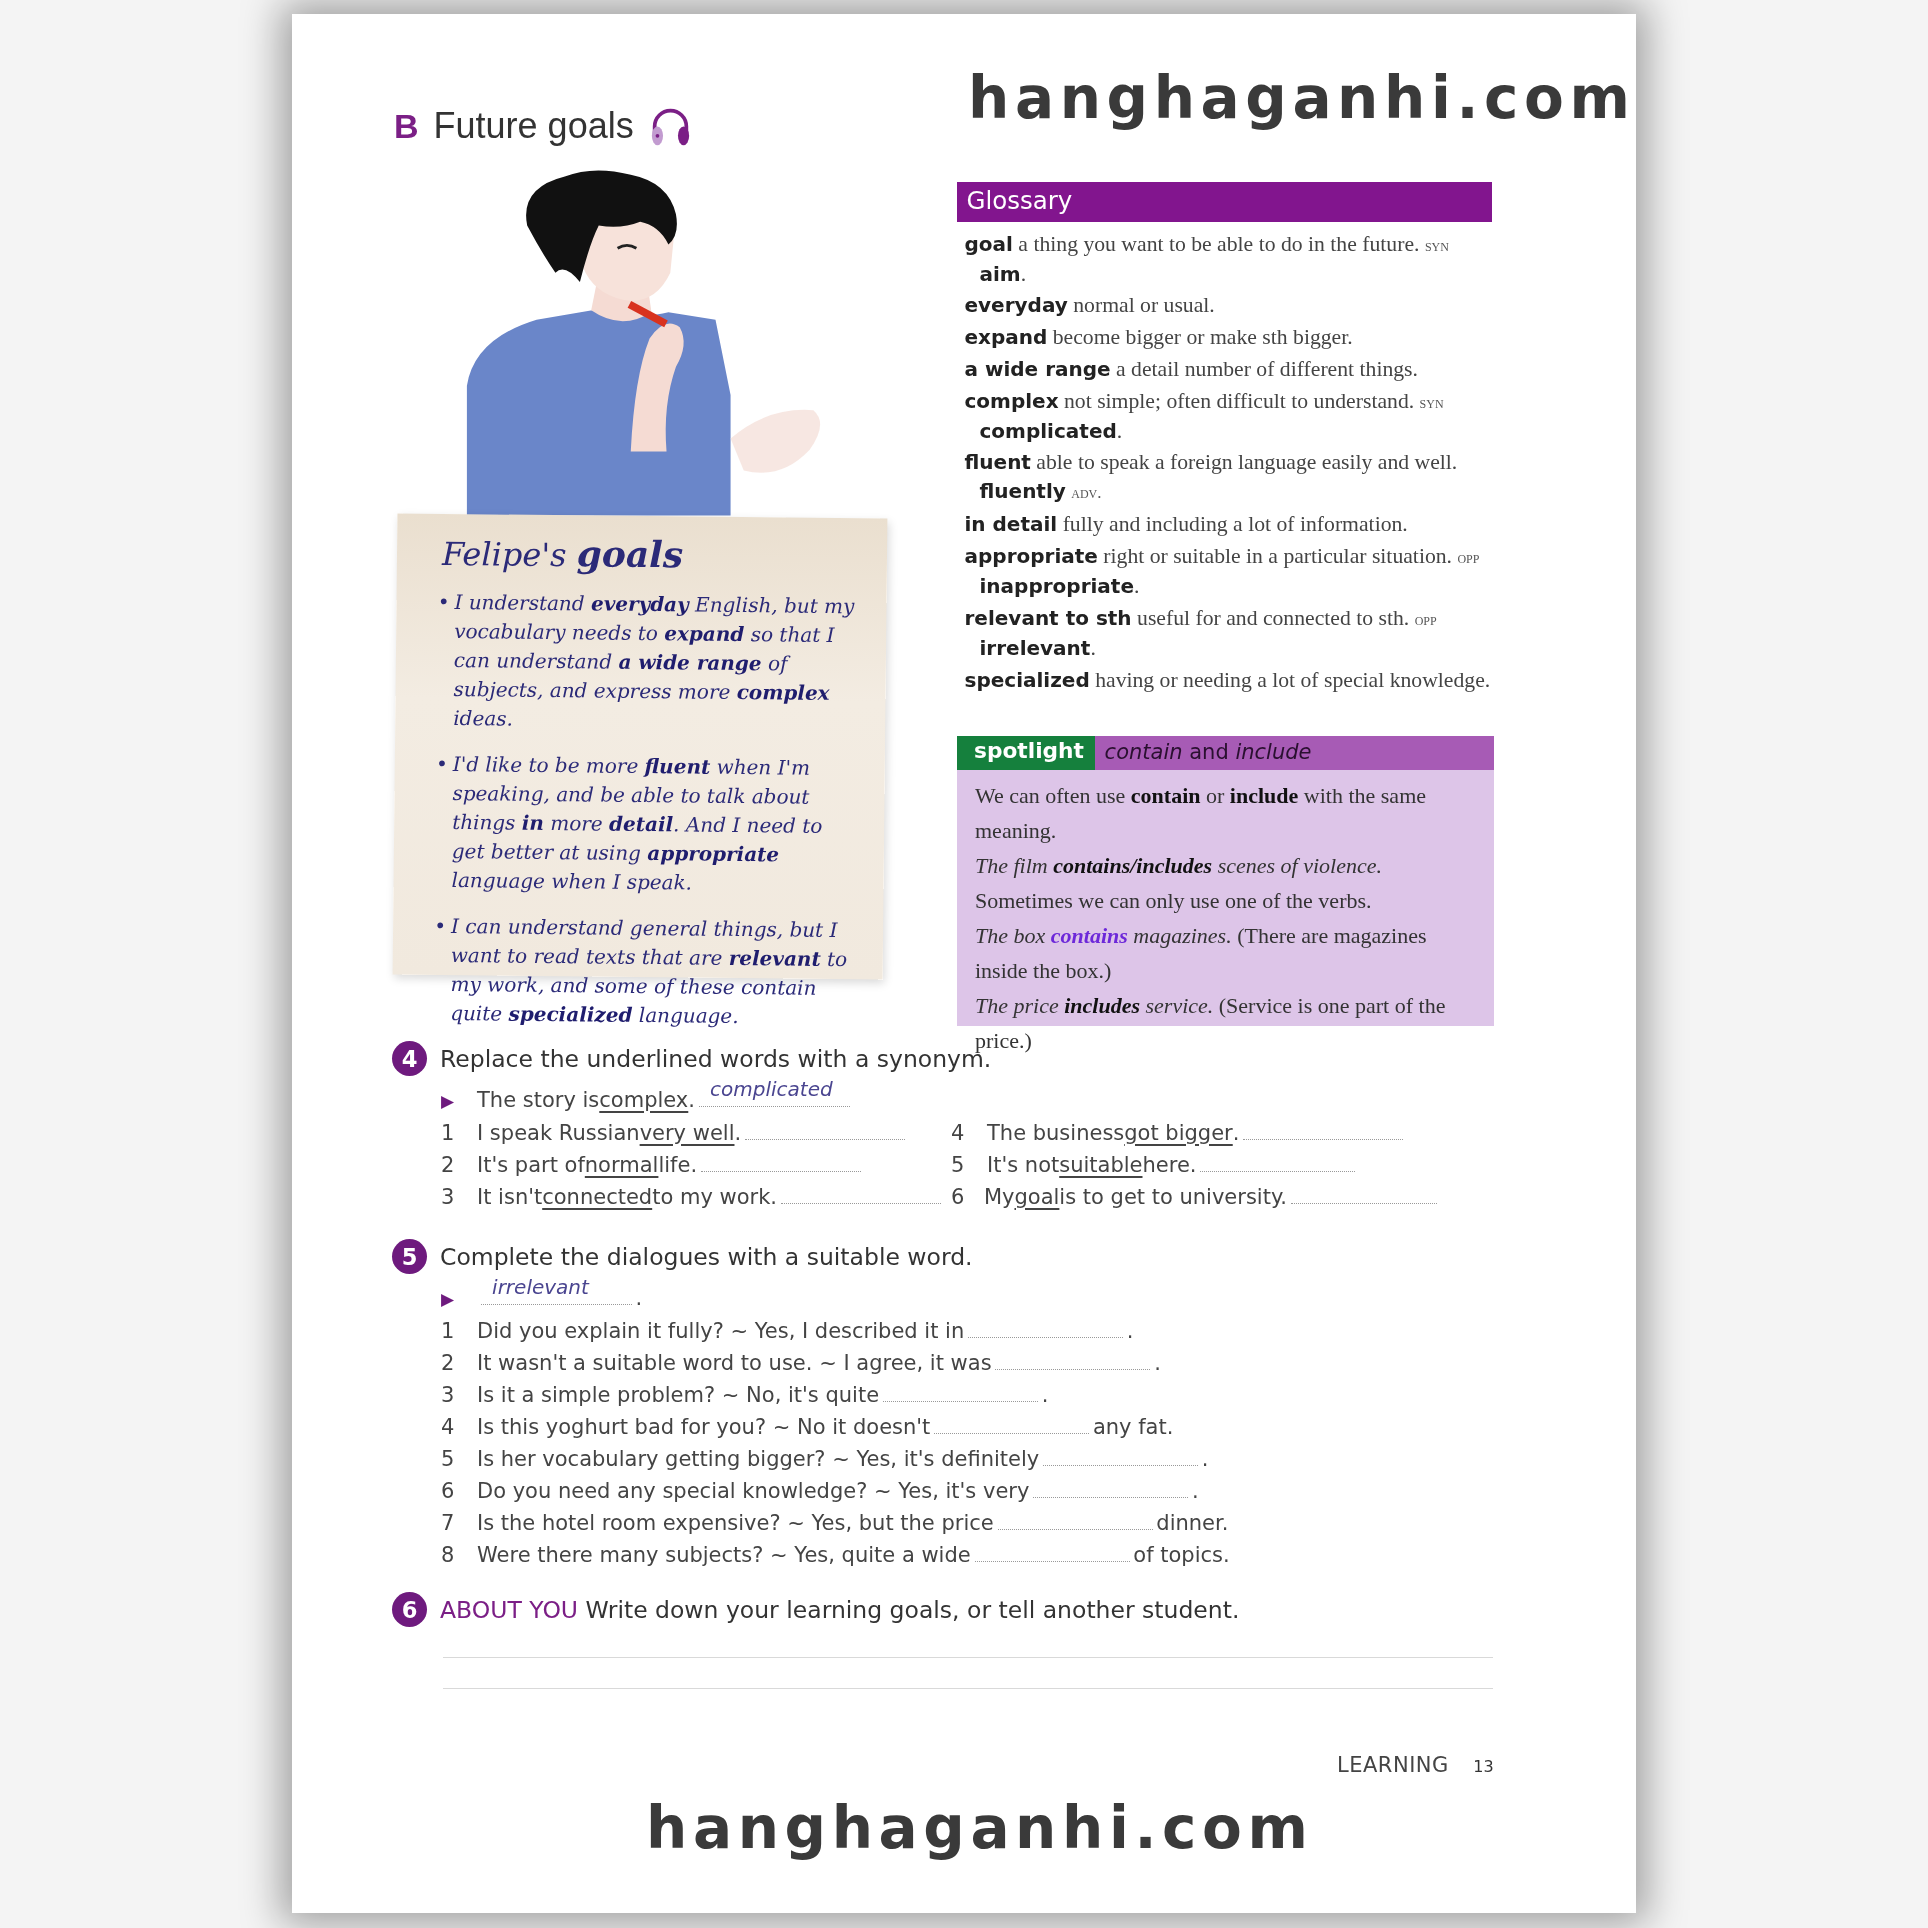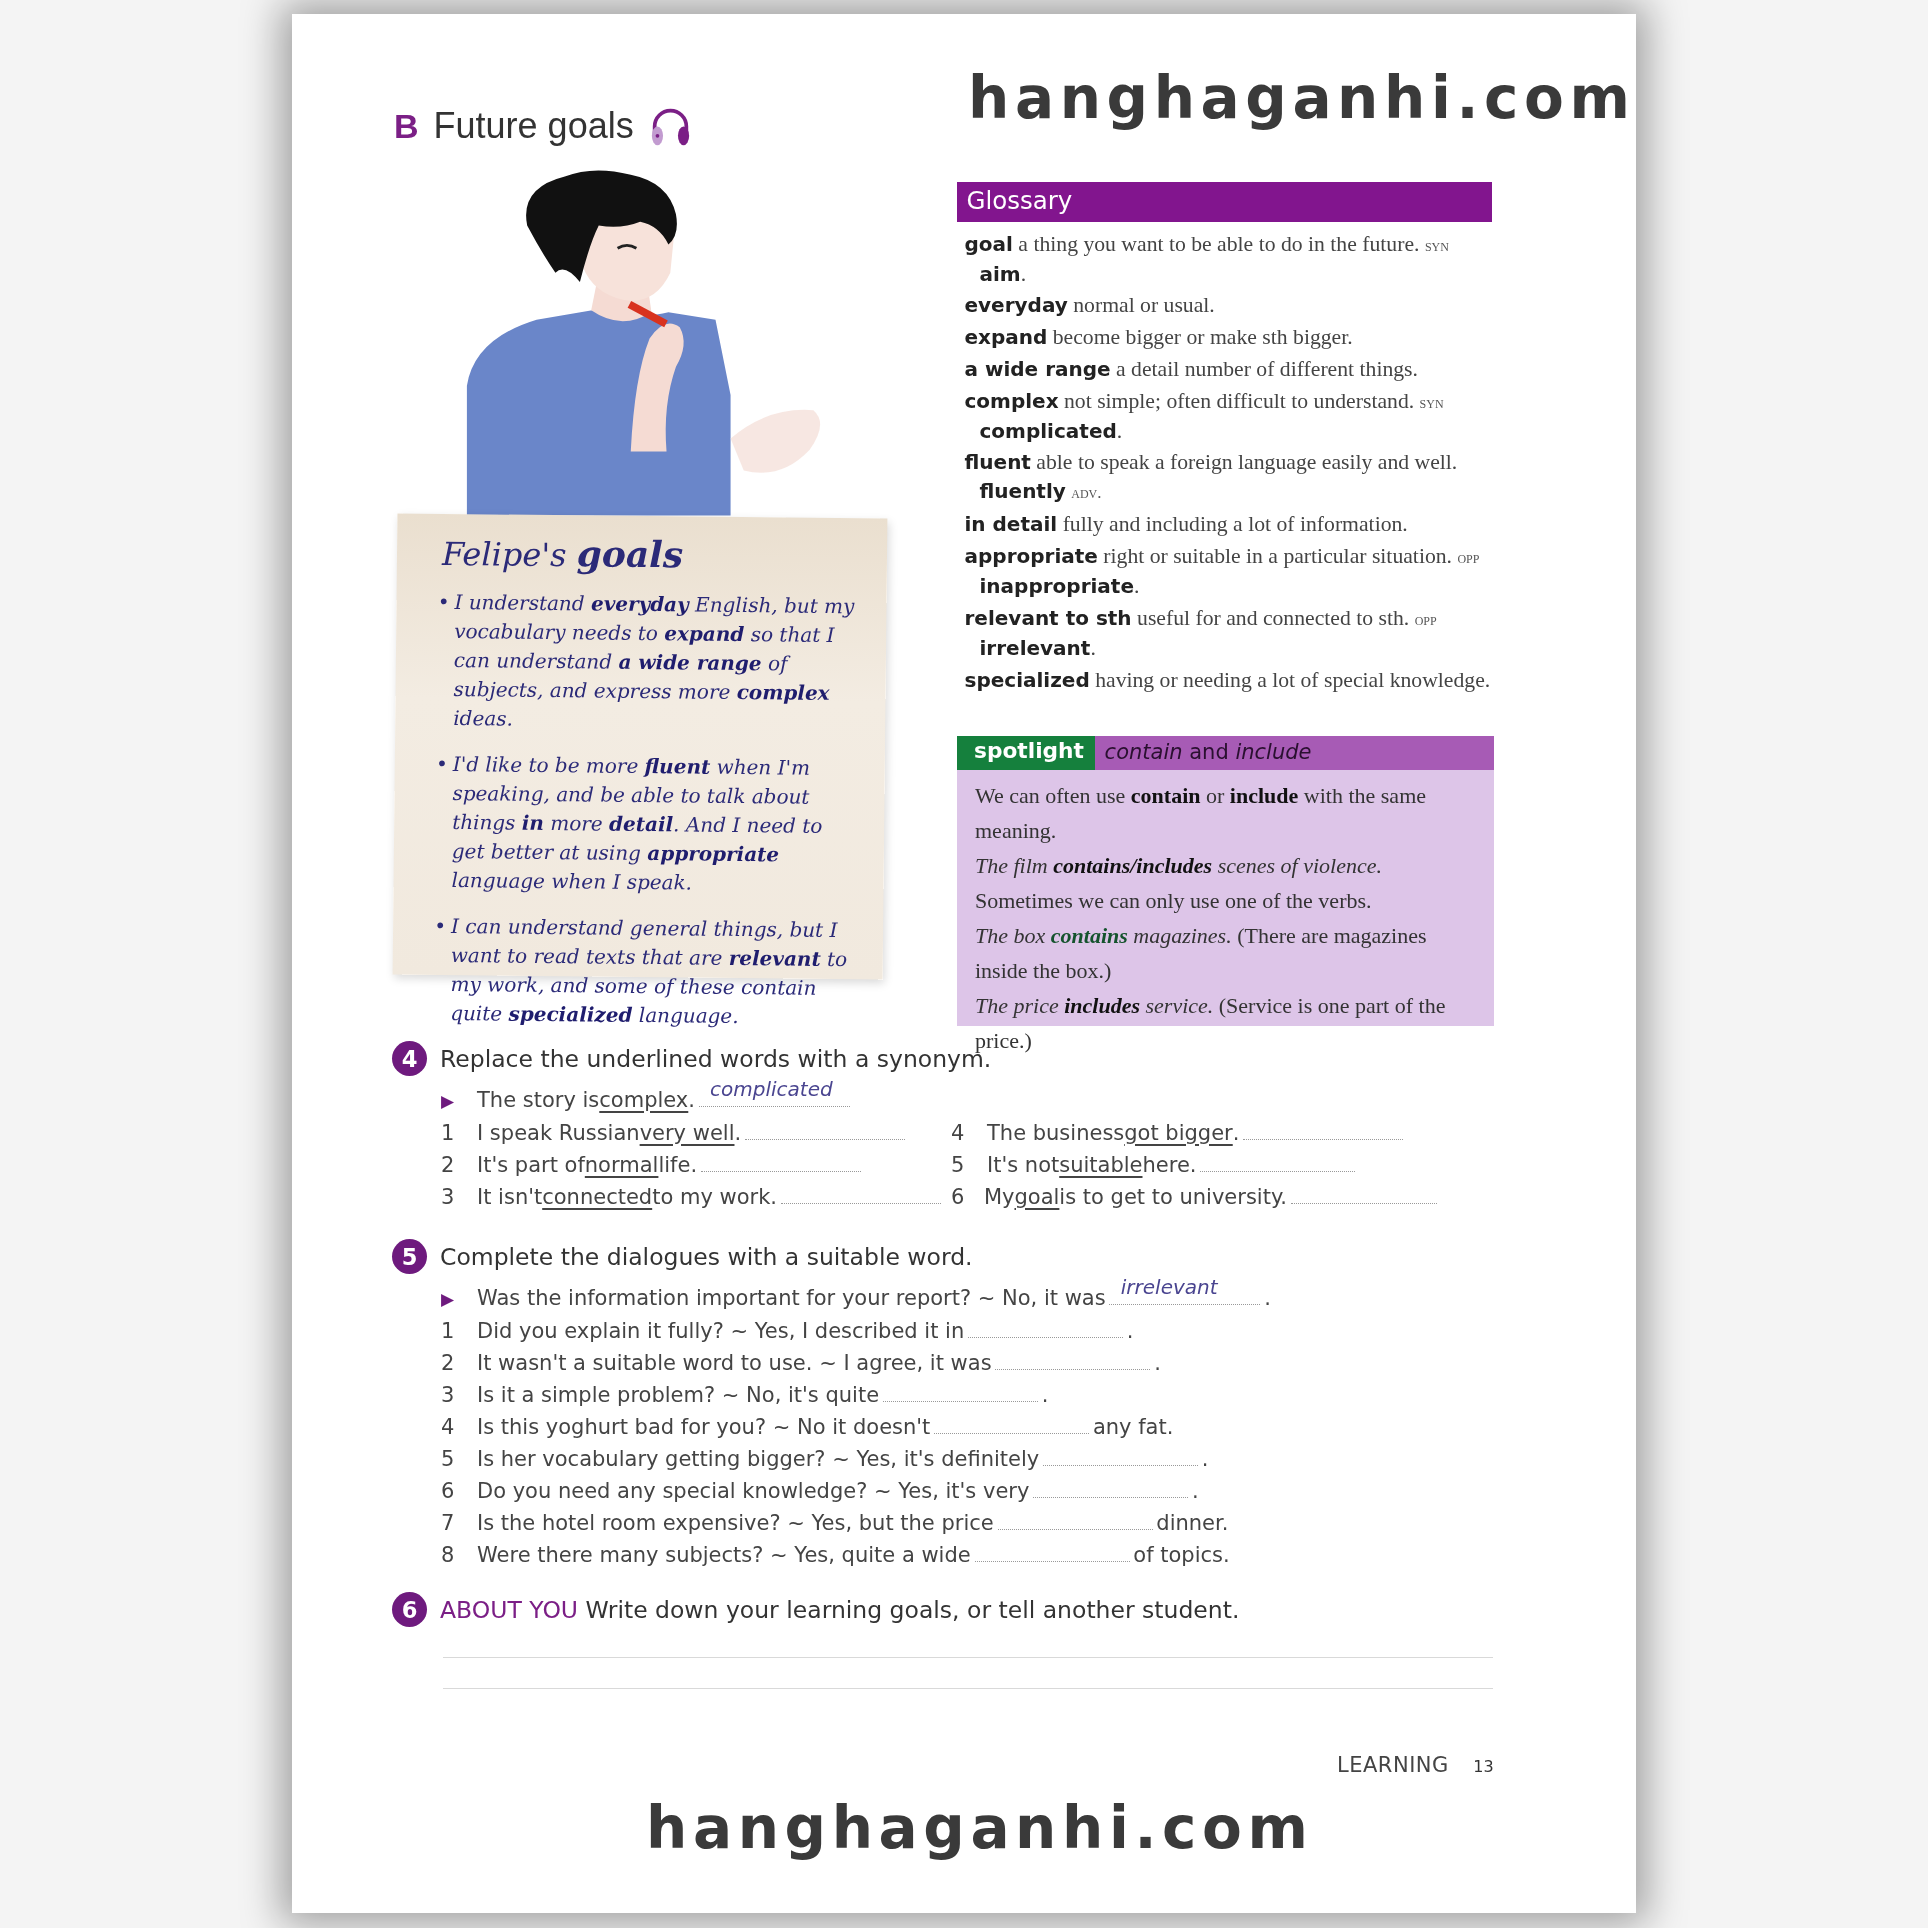--- a/index.html
+++ b/index.html
@@ -155,21 +155,21 @@
 
 <div class="spotlight">
   <div class="spot-header">
     <span class="spot-tag">spotlight</span>
     <span class="spot-title"><span>contain</span><span style="font-style:normal"> and </span><span>include</span></span>
   </div>
   <div class="spot-body" id="spot-body">
       <div><span>We can often use </span><b>contain</b><span> or </span><b>include</b><span> with the same meaning.</span></div>
       <div><i>The film </i><i style="font-weight: bold; color: rgb(17, 17, 17);">contains/includes</i><i> scenes of violence.</i></div>
       <div><span>Sometimes we can only use one of the verbs.</span></div>
-      <div><i>The box </i><i style="font-weight: bold; color: #14532d;">contains</i><i> magazines.</i><span> (There are magazines inside the box.)</span></div>
+      <div><i>The box </i><i style="font-weight: bold; color: #6d28d9;">contains</i><i> magazines.</i><span> (There are magazines inside the box.)</span></div>
       <div><i>The price </i><i style="font-weight: bold; color: rgb(17, 17, 17);">includes</i><i> service.</i><span> (Service is one part of the price.)</span></div>
     </div>
 </div>
 
 <div class="exercise" style="top:1041px;">
   <div class="ex-head">
     <span class="ex-num">4</span>
     <span class="ex-title">Replace the underlined words with a synonym.</span>
   </div>
   <div class="ex-lines">
@@ -230,21 +230,20 @@
 </div>
 
 <div class="exercise" style="top:1239px;">
   <div class="ex-head">
     <span class="ex-num">5</span>
     <span class="ex-title">Complete the dialogues with a suitable word.</span>
   </div>
   <div class="ex-lines" id="ex5-lines">
     <div class="ex-line">
       <span class="ex-marker arrow">▶</span>
-      <span>Was the information important for your report? ~ No, it was</span>
       <span class="blank" style="width:151px;">
           <span class="hand">irrelevant</span>
         </span>
       <span>.</span>
     </div>
   <div class="ex-line">
         <span class="ex-marker">1</span>
         <span>Did you explain it fully? ~ Yes, I described it in</span>
         <span class="blank" style="width: 155px;"></span>
         <span>.</span>

